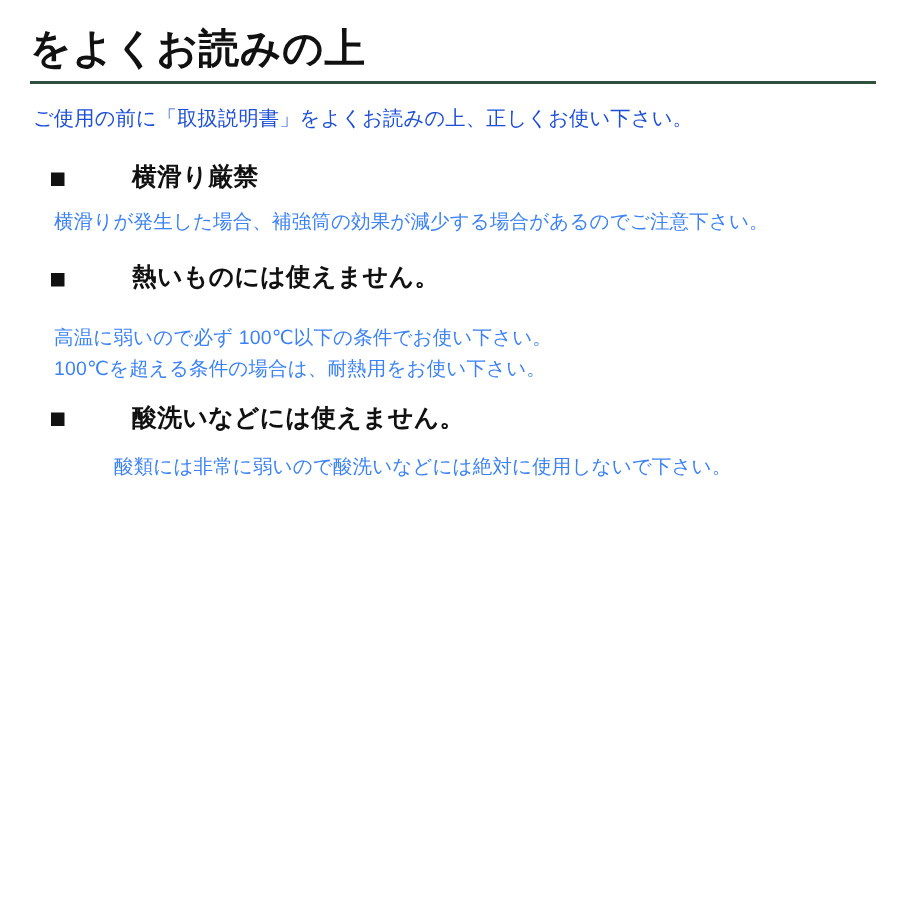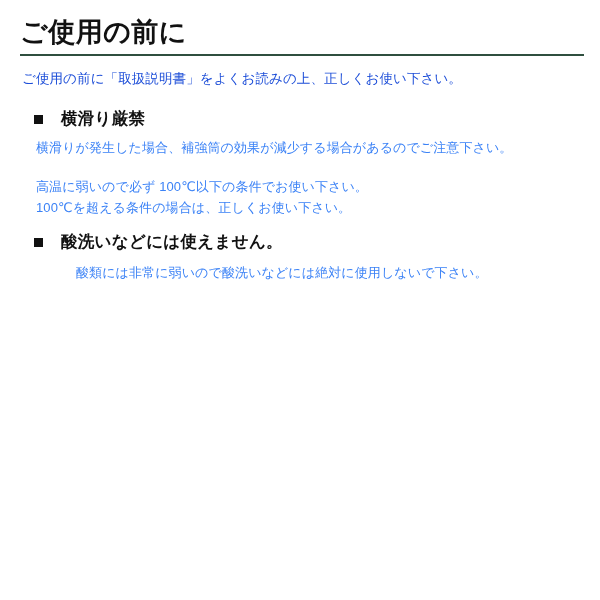--- a/index.html
+++ b/index.html
@@ -42,20 +42,21 @@
     line-height: 1.4;
     letter-spacing: 0.1px;
   }
   .section {
     margin: 0 0 14px 0;
   }
   .section-head {
     display: flex;
     align-items: center;
     margin: 0 0 8px 16px;
+    gap: 27px;
   }
   .bullet-square {
     width: 9px;
     height: 9px;
     background: #111111;
     display: inline-block;
     margin-right: 18px;
     flex: 0 0 auto;
   }
   .section-title {
@@ -70,47 +71,51 @@
   }
   .body-line {
     font-size: 13px;
     color: #3b82f6;
     line-height: 1.62;
     letter-spacing: 0.1px;
   }
   .sec-1 { margin-top: 6px; }
   .sec-2 { margin-top: 18px; }
   .sec-3 { margin-top: 4px; }
-  .sec-2 .section-body { margin-top: 8px; }
+  .sec-2 .section-body { margin-top: 18px; }
   .sec-3 .section-body { margin-top: 10px; padding-left: 40px; }
 </style>
 </head>
 <body>
 
 <div class="page">
 
-  <div class="doc-title">ご使用の前に</div>
+  <div class="doc-title">をよくお読みの上</div>
   <div class="title-rule" style="background: rgb(47, 79, 63);"></div>
 
   <p class="intro">ご使用の前に「取扱説明書」をよくお読みの上、正しくお使い下さい。</p>
 
   <div class="section sec-1">
     <div class="section-head">
       <span class="bullet-square"></span>
       <span class="section-title">横滑り厳禁</span>
     </div>
     <div class="section-body">
       <div class="body-line">横滑りが発生した場合、補強筒の効果が減少する場合があるのでご注意下さい。</div>
     </div>
   </div>
 
   <div class="section sec-2">
+    <div class="section-head">
+      <span class="bullet-square"></span>
+      <span class="section-title">熱いものには使えません。</span>
+    </div>
     <div class="section-body">
       <div class="body-line">高温に弱いので必ず 100℃以下の条件でお使い下さい。</div>
-      <div class="body-line">100℃を超える条件の場合は、正しくお使い下さい。</div>
+      <div class="body-line">100℃を超える条件の場合は、耐熱用をお使い下さい。</div>
     </div>
   </div>
 
   <div class="section sec-3">
     <div class="section-head">
       <span class="bullet-square"></span>
       <span class="section-title">酸洗いなどには使えません。</span>
     </div>
     <div class="section-body">
       <div class="body-line">酸類には非常に弱いので酸洗いなどには絶対に使用しないで下さい。</div>

